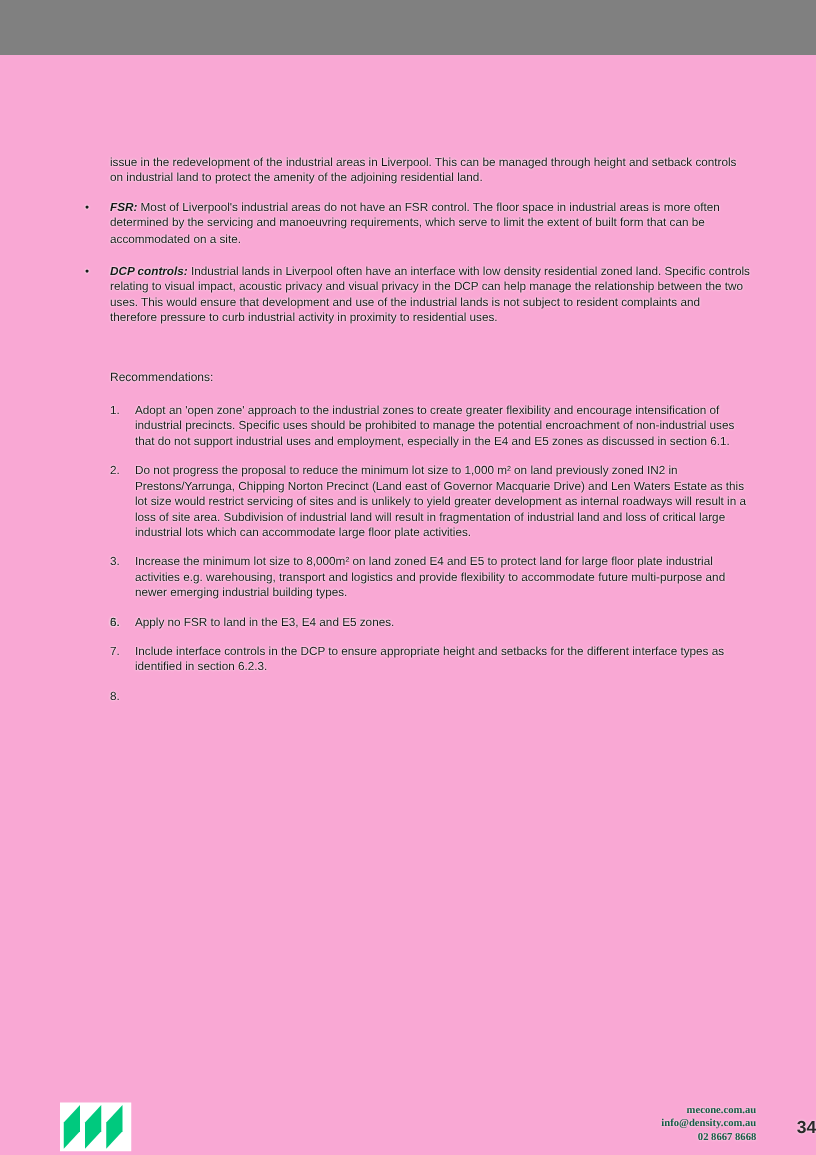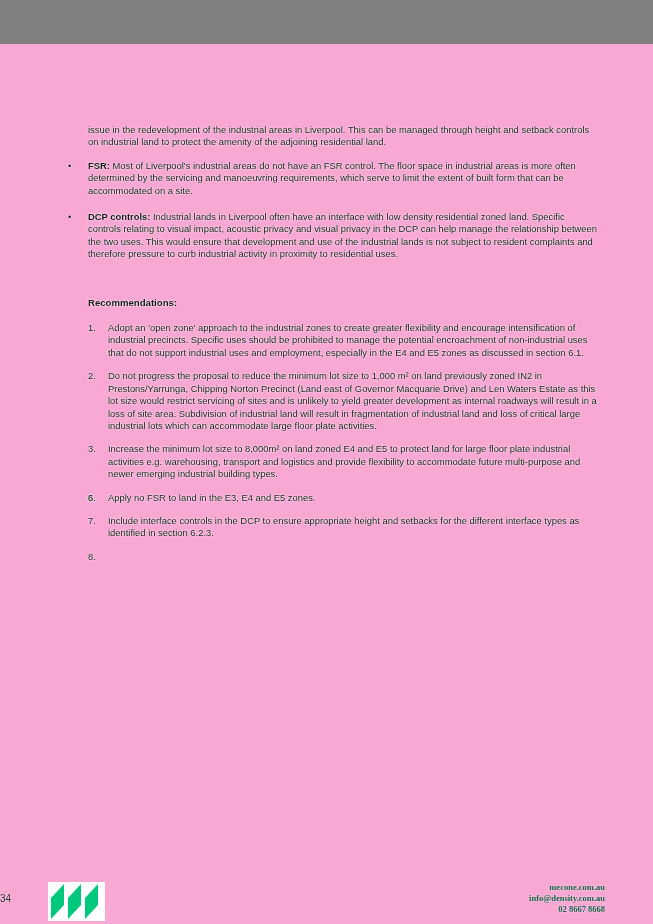--- a/index.html
+++ b/index.html
@@ -33,23 +33,23 @@
   .bullet-item {
     position: relative;
     margin: 0 0 14px 0;
   }
   .bullet-marker {
     position: absolute;
     left: -20px;
     top: 0;
     font-size: 9.4px;
   }
-  .lead { font-weight: bold; }
+  .lead { font-weight: bold; font-style: italic; }
   .section-heading {
-    font-weight: bold;
+    font-weight: normal;
     margin: 36px 0 13px 0;
     font-size: 9.6px;
   }
   .rec-item {
     position: relative;
     padding-left: 20px;
     margin: 0 0 11px 0;
   }
   .rec-num {
     position: absolute;
@@ -70,24 +70,25 @@
     width: 57px;
     height: 39px;
     background: #ffffff;
   }
   .logo-box svg { display: block; }
   .page-number {
     position: absolute;
     left: 0;
     right: 0;
     top: 13px;
-    text-align: left;
-    font-size: 10px;
+    text-align: right;
+    font-size: 14px;
     color: #2a2a2a;
     text-shadow: 0 0 2px rgba(255,255,255,0.9);
+    font-weight: bold;
   }
   .contact {
     position: absolute;
     right: 48px;
     top: 2px;
     text-align: right;
     font-size: 8.5px;
     line-height: 10.8px;
     font-weight: bold;
     color: #155c44;

